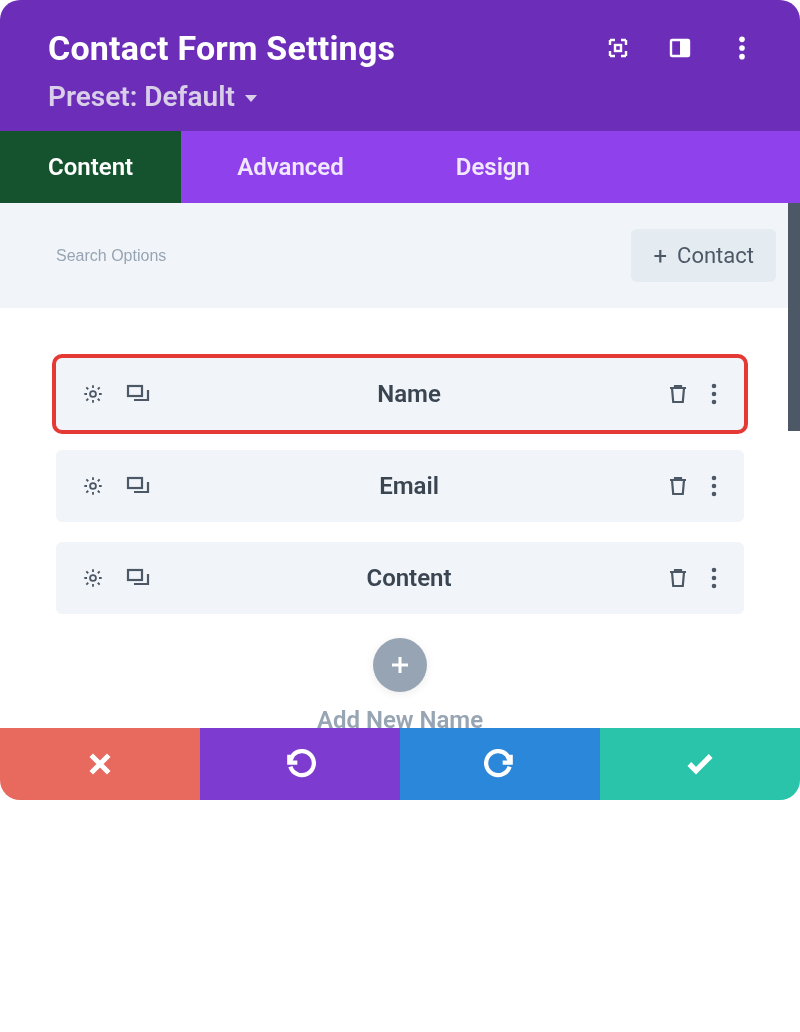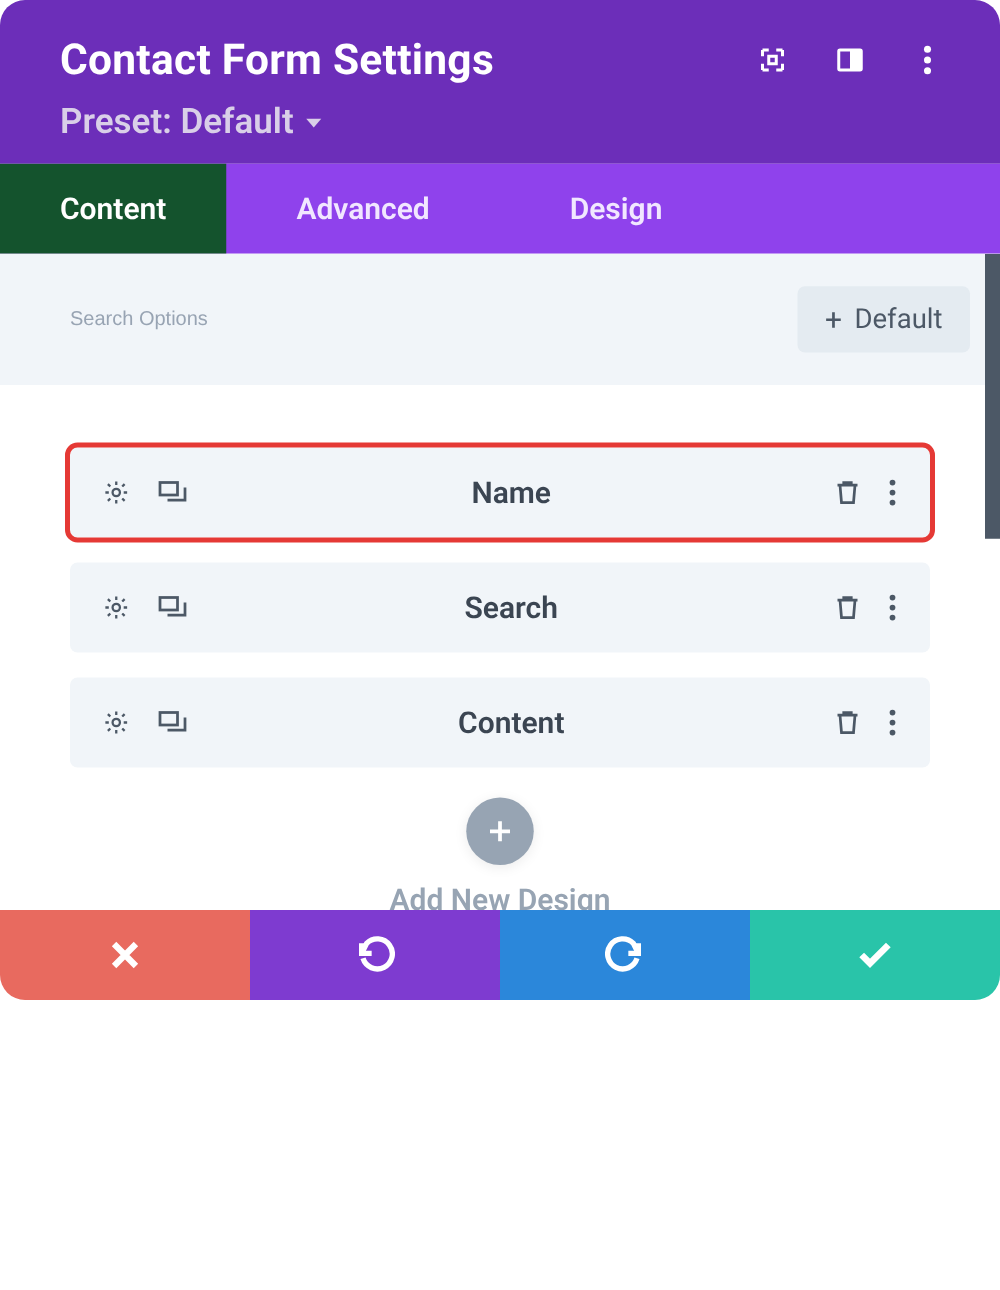--- a/index.html
+++ b/index.html
@@ -107,21 +107,21 @@
     <div class="tab">Design</div>
   </div>
 
   <div class="body">
     <div class="scrollmark"></div>
 
     <div class="searchbar">
       <input type="text" placeholder="Search Options" style="">
       <div class="filter-btn">
         <span class="plus-thin">+</span>
-        <span>Default</span>
+        <span>Contact</span>
       </div>
     </div>
 
     <div class="fields-wrap">
 
       <div class="field highlight">
         <div class="left">
           <span class="ic fic">
             <svg width="22" height="22" viewBox="0 0 24 24" fill="none" stroke="currentColor" stroke-width="2">
                 <circle cx="12" cy="12" r="3.2"></circle>
@@ -160,21 +160,21 @@
                 <path d="M12 2.5v3M12 18.5v3M4.7 4.7l2.1 2.1M17.2 17.2l2.1 2.1M2.5 12h3M18.5 12h3M4.7 19.3l2.1-2.1M17.2 6.8l2.1-2.1"></path>
               </svg>
           </span>
           <span class="ic fic">
             <svg width="24" height="22" viewBox="0 0 24 20" fill="none" stroke="currentColor" stroke-width="2.2">
                 <rect x="2" y="2" width="14" height="10"></rect>
                 <path d="M8 16h14v-10"></path>
               </svg>
           </span>
         </div>
-        <div class="mid">Search</div>
+        <div class="mid">Email</div>
         <div class="right">
           <span class="ic fic">
             <svg width="20" height="22" viewBox="0 0 20 22" fill="none" stroke="currentColor" stroke-width="2.2">
                 <path d="M2 5h16M7 5V3h6v2M4 5l1.2 14h9.6L16 5"></path>
               </svg>
           </span>
           <span class="ic fic">
             <svg width="8" height="22" viewBox="0 0 6 22" fill="currentColor">
                 <circle cx="3" cy="3" r="2.3"></circle>
                 <circle cx="3" cy="11" r="2.3"></circle>
@@ -215,21 +215,21 @@
           </span>
         </div>
       </div>
 
       <div class="addnew">
         <div class="addbtn">
           <svg width="24" height="24" viewBox="0 0 24 24" stroke-width="3">
               <path d="M12 4v16M4 12h16"></path>
             </svg>
         </div>
-        <div class="addlbl">Add New Design</div>
+        <div class="addlbl">Add New Name</div>
       </div>
     </div>
 
     <div class="divider"></div>
 
     <div class="section">
       <div class="section-title">Text</div>
       <div class="section-right">
         <span class="ic">
           <svg width="22" height="22" viewBox="0 0 24 24" fill="none" stroke="#2b87da" stroke-width="3">

